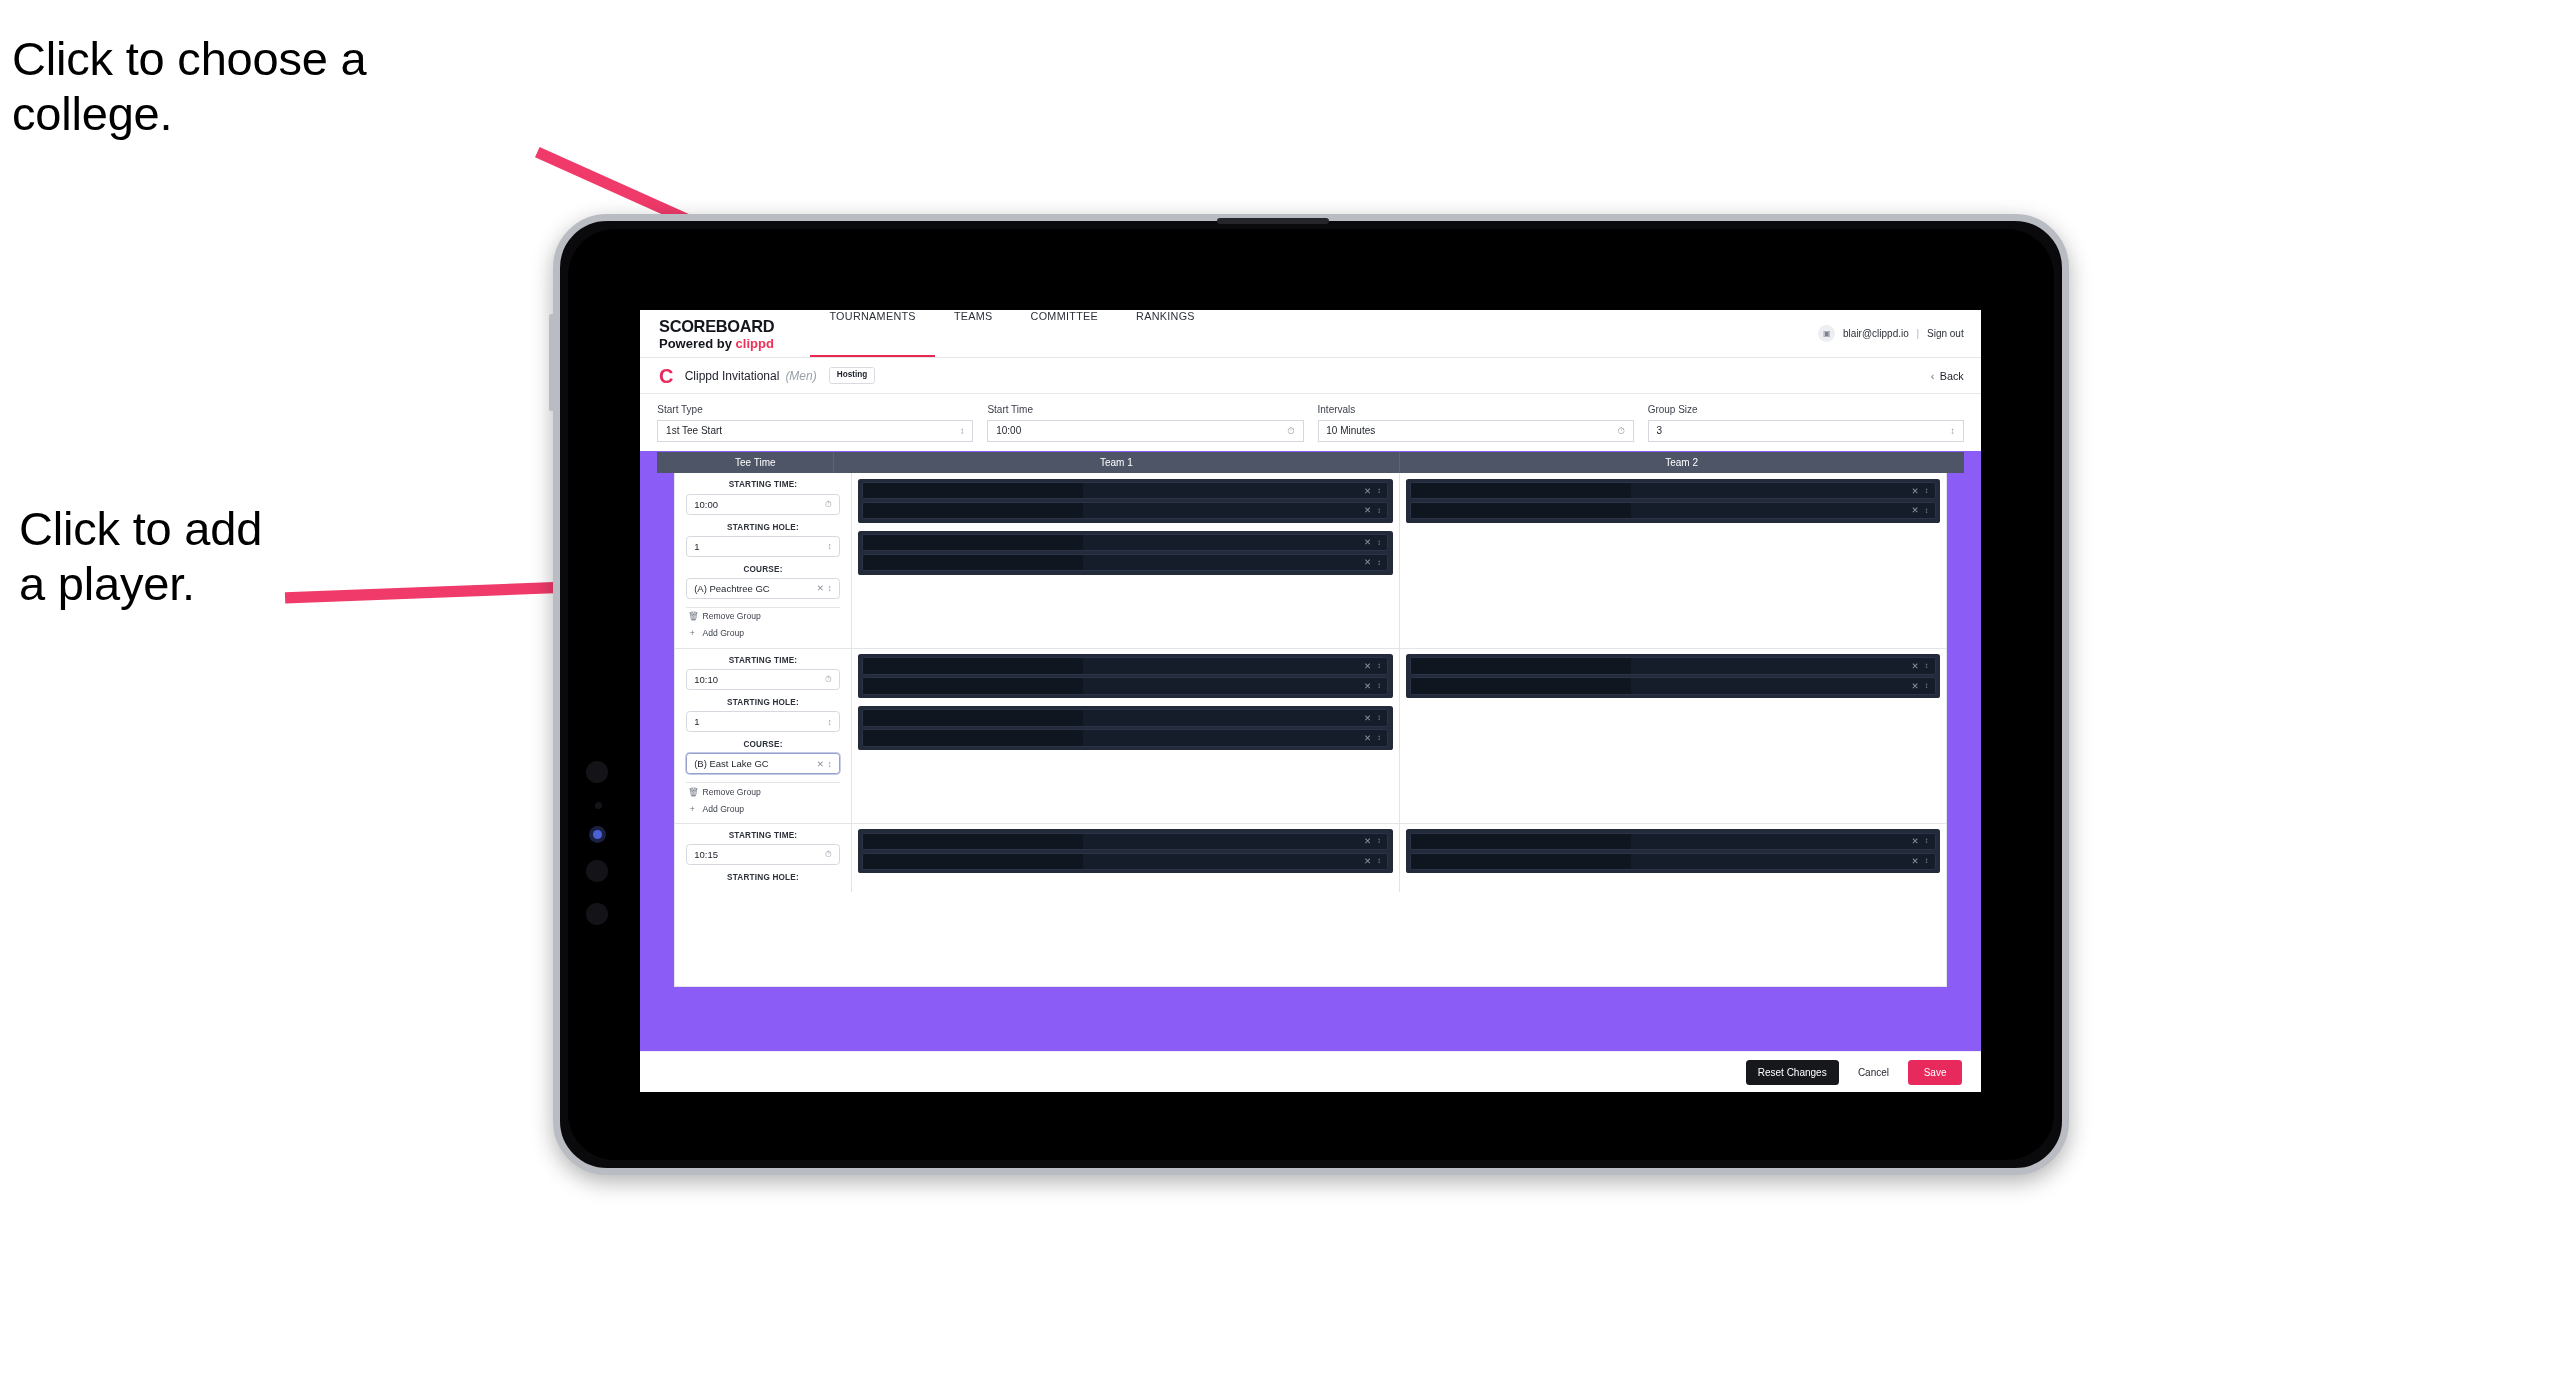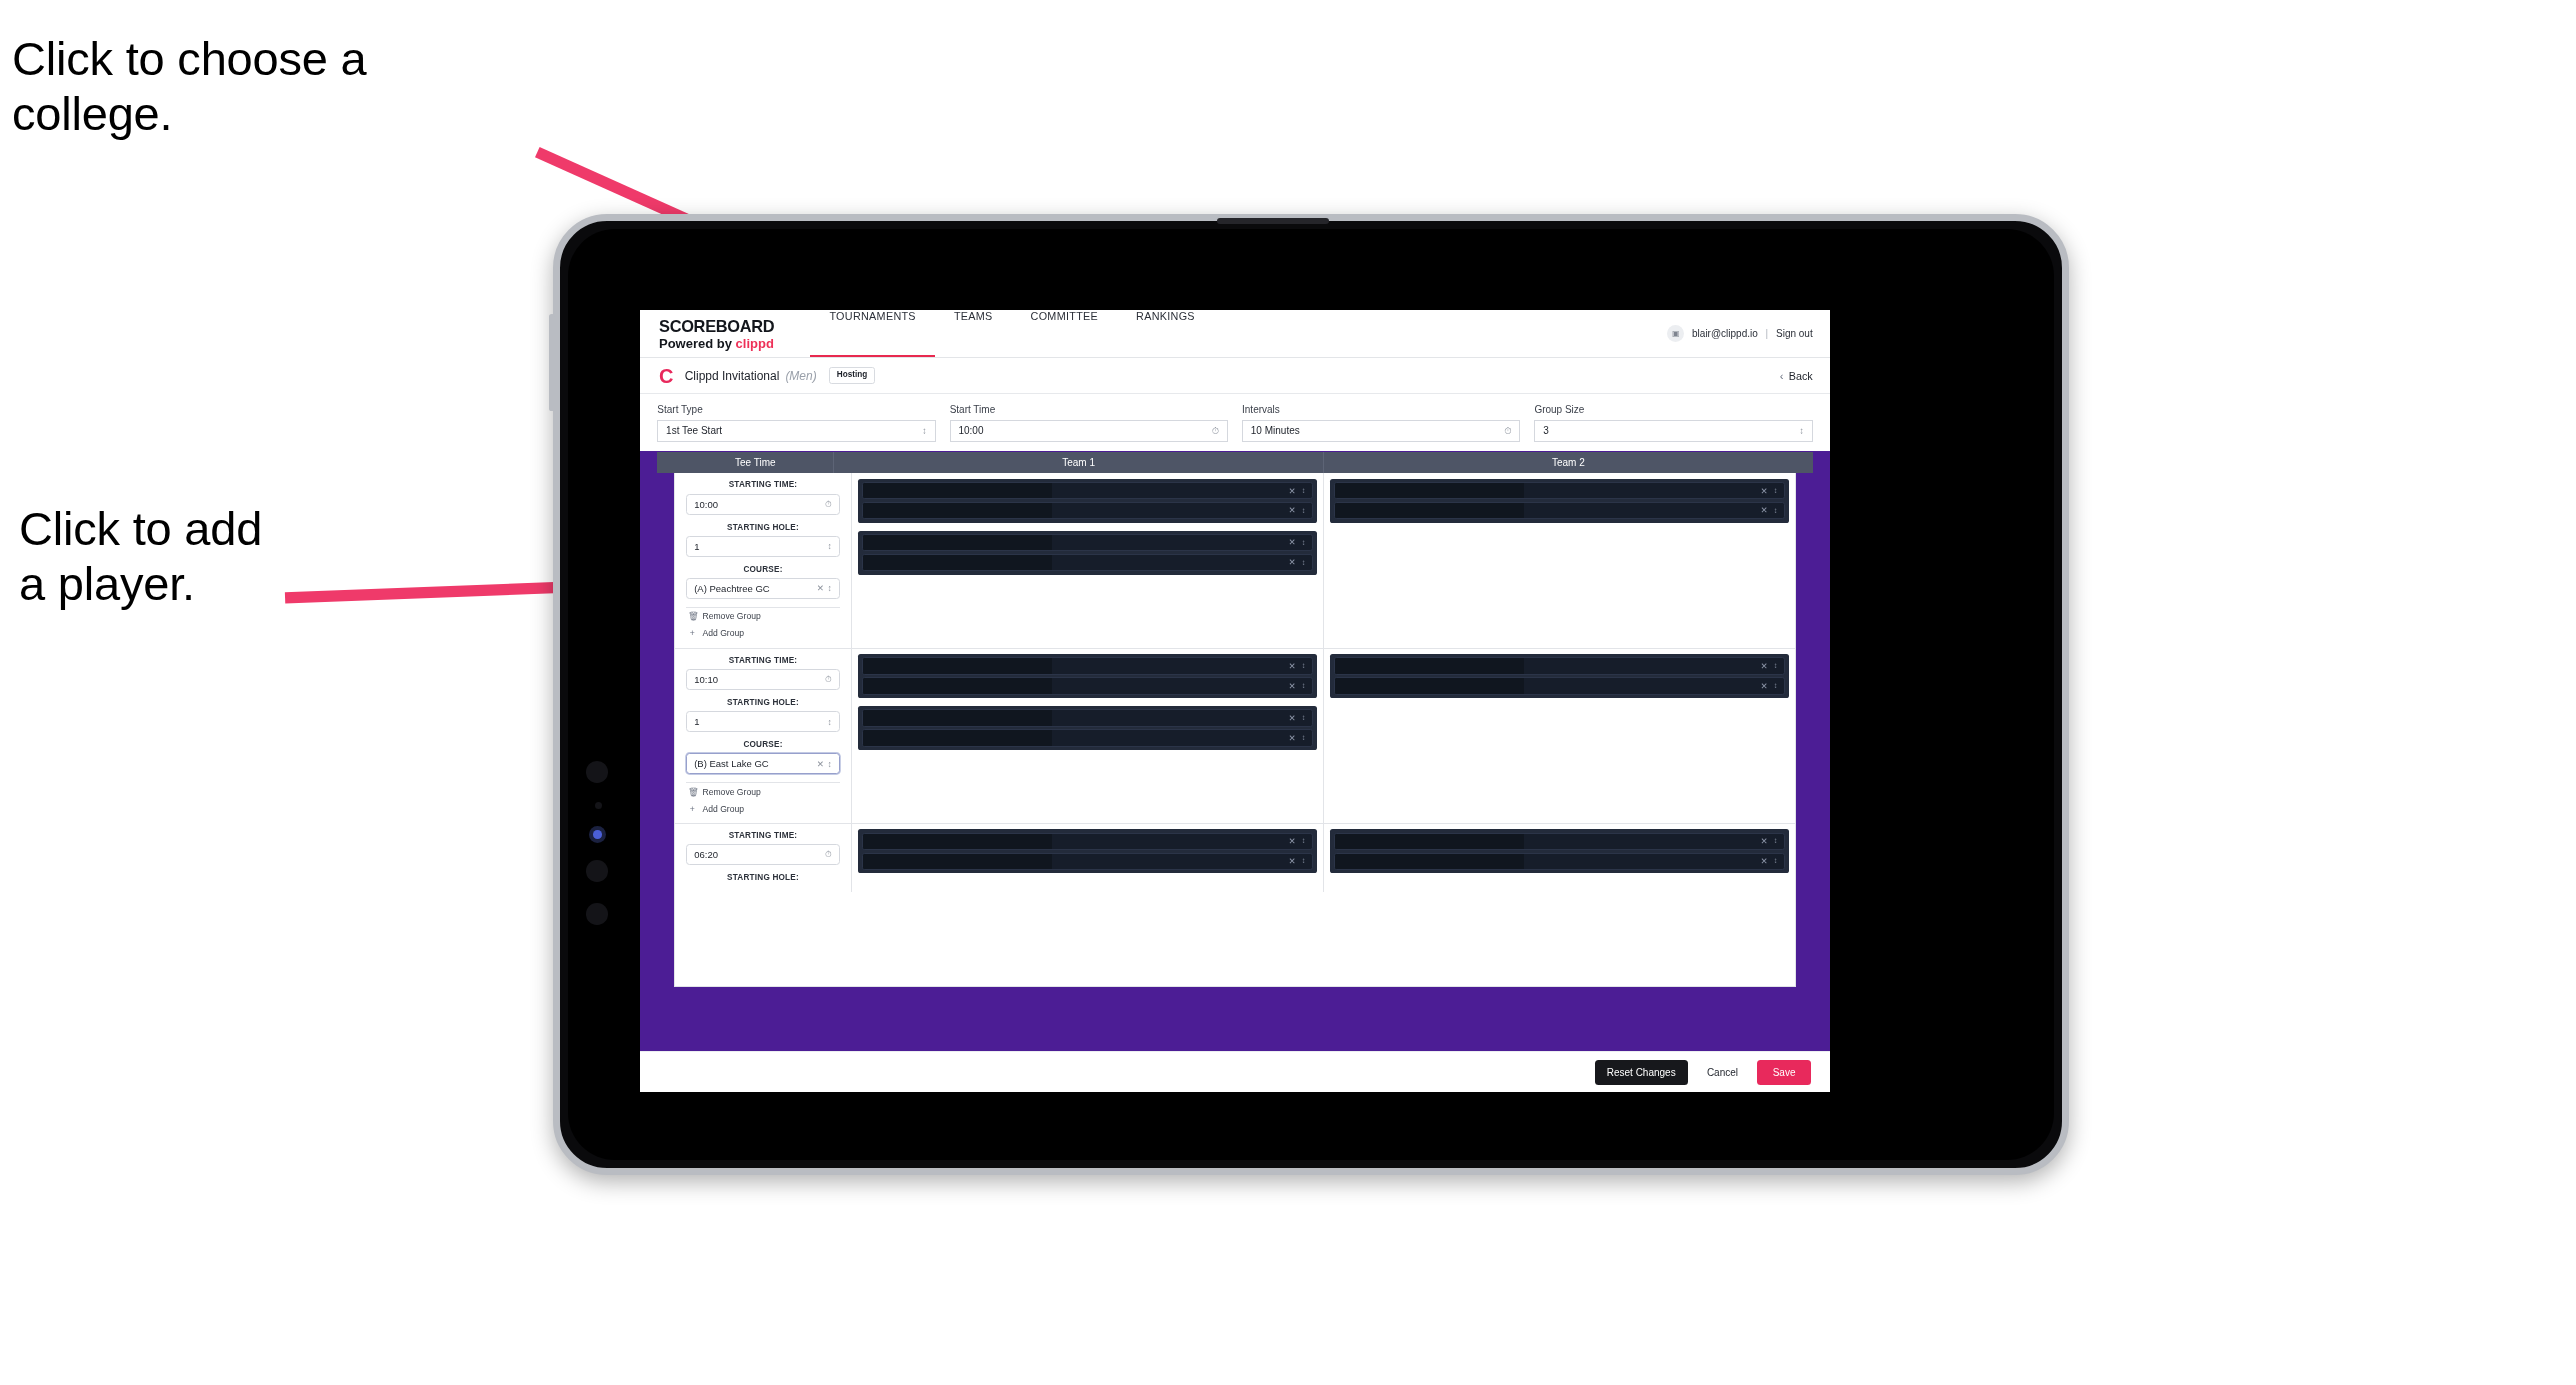--- a/index.html
+++ b/index.html
@@ -60,22 +60,22 @@
   #cam-3 { left: 28.5px; top: 605px; width: 17.3px; height: 17.3px; background:#1b2140; }
   #cam-3b{ left: 33px; top: 609px; width: 8.6px; height: 8.6px; background:#4b5fd6; }
   #cam-4 { left: 26px; top: 639px; width: 21.6px; height: 21.6px; background:#141418; }
   #cam-5 { left: 26px; top: 682px; width: 21.6px; height: 21.6px; background:#141418; }
   #speaker-top { left: 657px; top: -3.5px; width: 112px; height: 6px; background:#25252a; border-radius:3.5px; }
 
   
   #screen {
     position: absolute;
     left: 80px; top: 89px;
-    width: 1190px; height: 782px;
-    background: #4c1d95;
+    width: 1341px; height: 782px;
+    background: #8b5cf6;
     overflow: hidden;
   }
 
   
   #topnav {
     height: 48px;
     background: #fff;
     border-bottom: 0.9px solid #e3e5e8;
     display: flex; align-items: stretch;
     padding-left: 19px;
@@ -552,21 +552,21 @@
                   </span>
                 </div>
             </div>
           </div>
         </div>
 
         <div class="trow">
           <div class="cell-teetime">
             <div class="tt-label">STARTING TIME:</div>
             <div class="tt-field">
-              <span class="val">06:20</span>
+              <span class="val">10:15</span>
               <span class="tt-ico">⏱</span>
             </div>
             <div class="tt-label">STARTING HOLE:</div>
           </div>
 
           <div class="cell-team">
             <div class="pcard">
               <div class="prow">
                   <span class="shade"></span>
                   <span class="icons">

